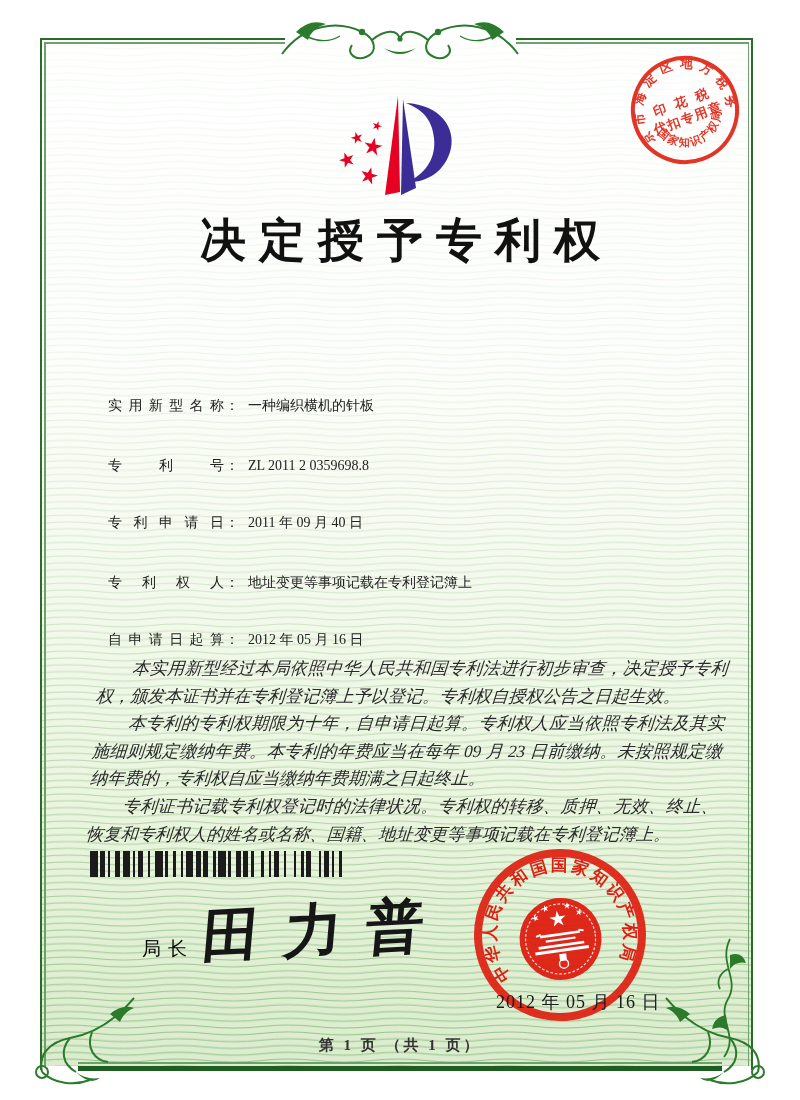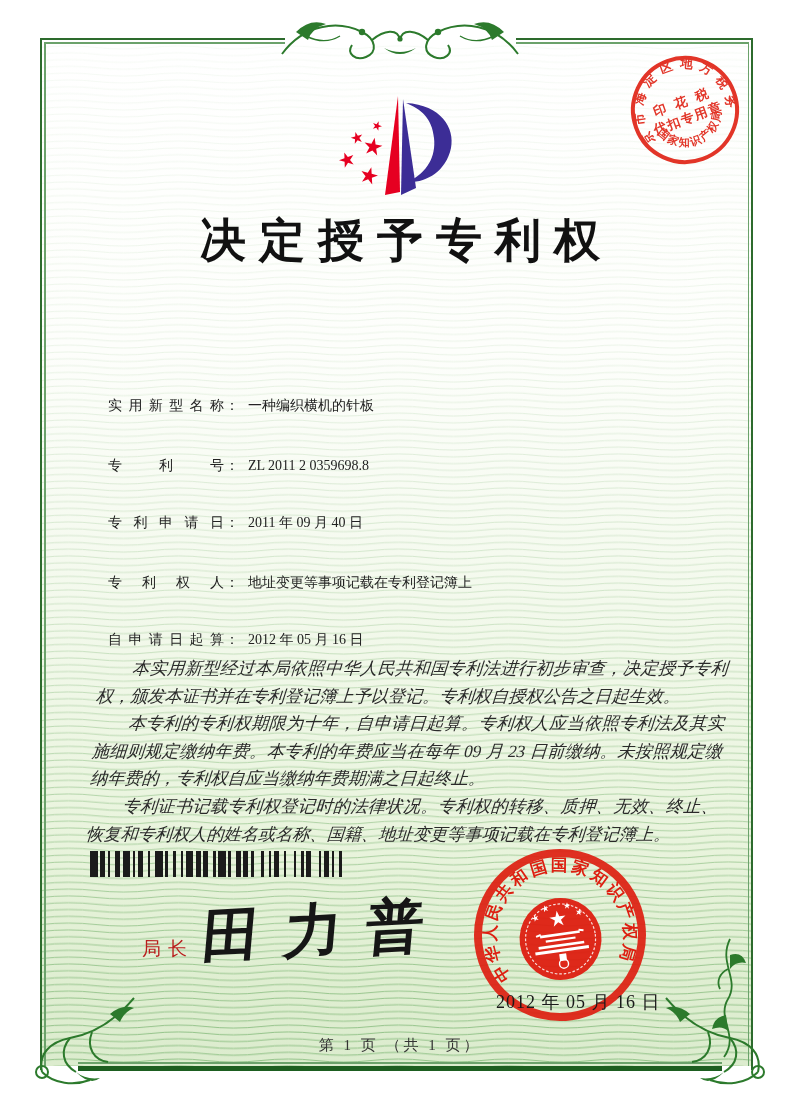--- a/index.html
+++ b/index.html
@@ -18,25 +18,25 @@
          letter-spacing:13px;text-indent:13px;color:#111;}
   .frow{position:absolute;left:94px;font-size:14px;color:#222;white-space:pre;}
   .f-label{display:inline-block;width:116px;text-align:justify;text-align-last:justify;}
   .f-colon{margin-left:1px;}
   .f-value{margin-left:9px;}
   .paras{position:absolute;left:92px;top:655px;width:630px;font-size:17.2px;line-height:27.6px;
          text-align:justify;color:#2a2a2a;font-style:italic;transform:skewX(-4deg);}
   .paras p{margin:0;text-indent:2em;}
   .barcode{position:absolute;left:90px;top:851px;height:26px;display:flex;align-items:stretch;}
   .barcode span{display:block;height:100%;}
-  .signer{position:absolute;left:142px;top:936px;font-size:19px;letter-spacing:7px;color:#b91c1c;}
+  .signer{position:absolute;left:142px;top:936px;font-size:19px;letter-spacing:7px;color:#000000;}
   .signature{position:absolute;left:202px;top:892px;font-size:58px;font-weight:700;letter-spacing:24px;
              color:#161616;transform:rotate(-3deg) skewX(-8deg);font-family:"DejaVu Serif",serif;}
   .seal-date{position:absolute;left:496px;top:990px;font-size:18px;letter-spacing:1px;color:#1a1a1a;z-index:6;}
-  .footer{position:absolute;left:0;right:0;top:1036px;text-align:center;font-size:15px;letter-spacing:3px;color:#333;}
+  .footer{position:absolute;left:0;right:0;top:1036px;text-align:center;font-size:15px;letter-spacing:3px;color:#333;font-weight:bold;}
   .abs{position:absolute;}
   .z5{z-index:5;}
 </style>
 </head>
 <body>
 
 <div class="page">
 
   <div class="inner">
     <svg class="waves" width="712" height="1022" viewBox="0 0 712 1022">

